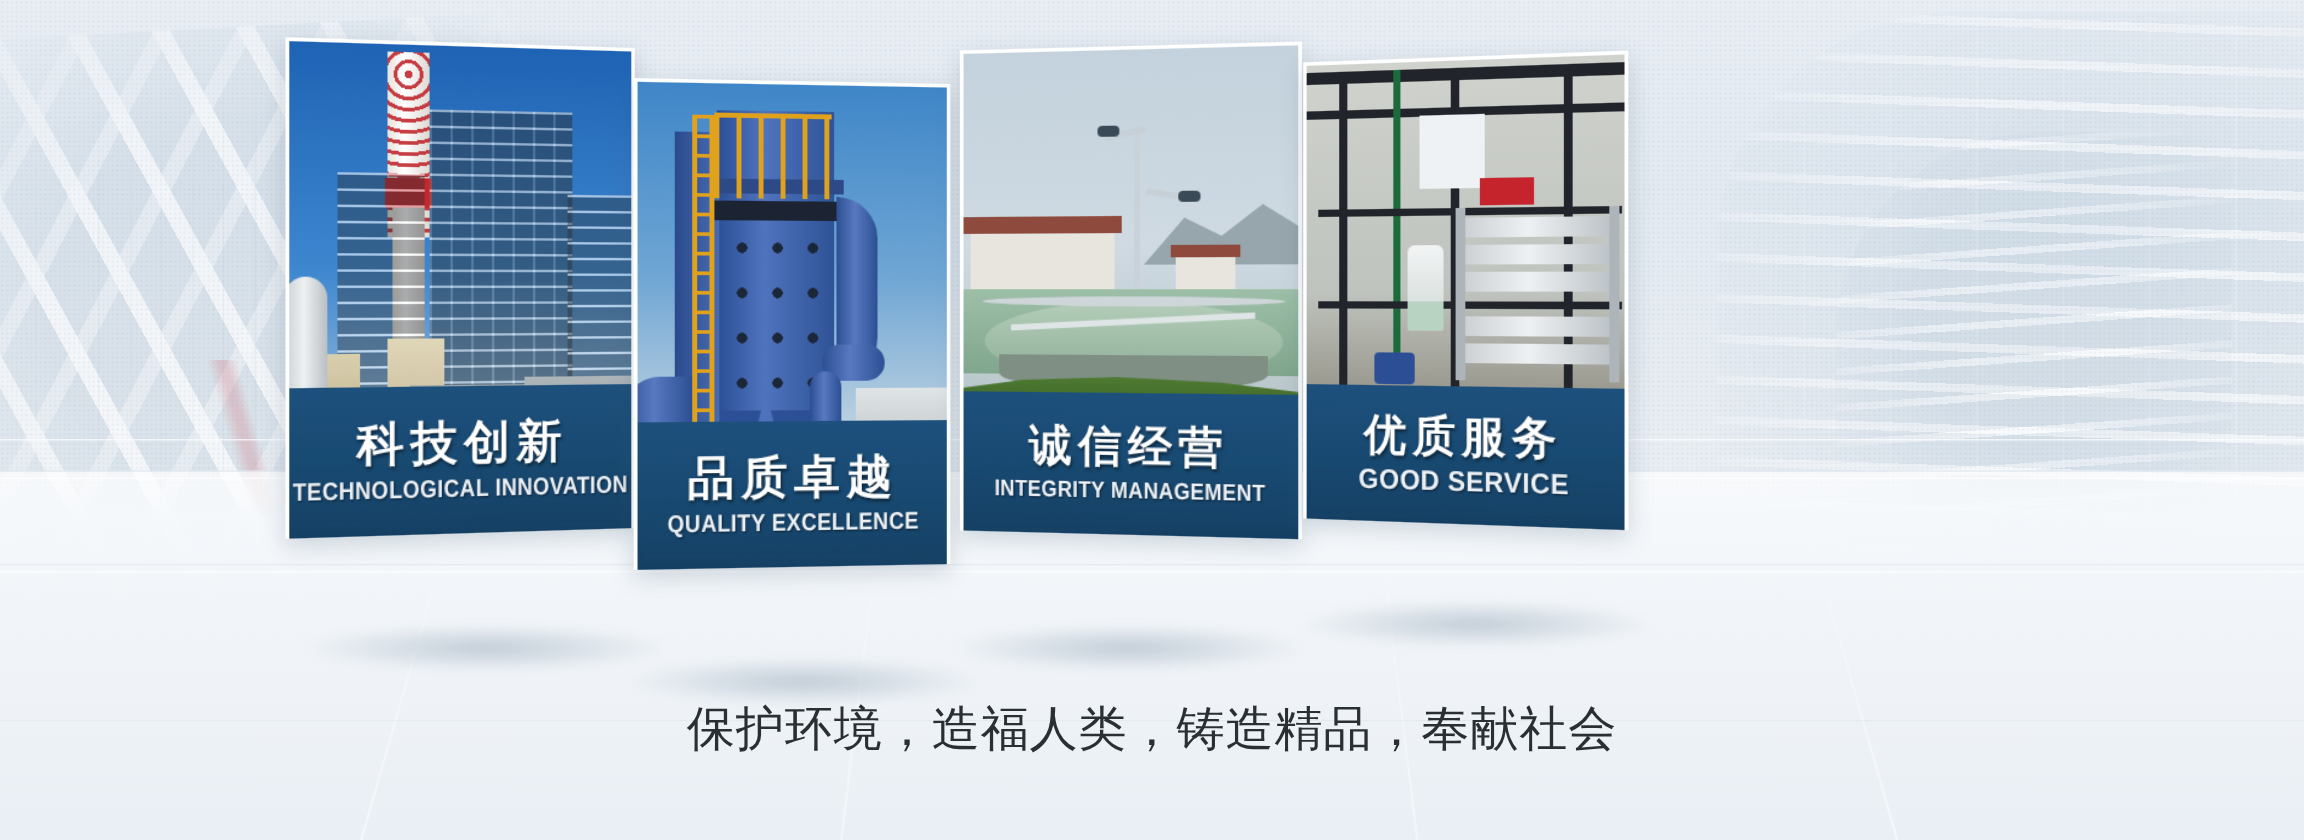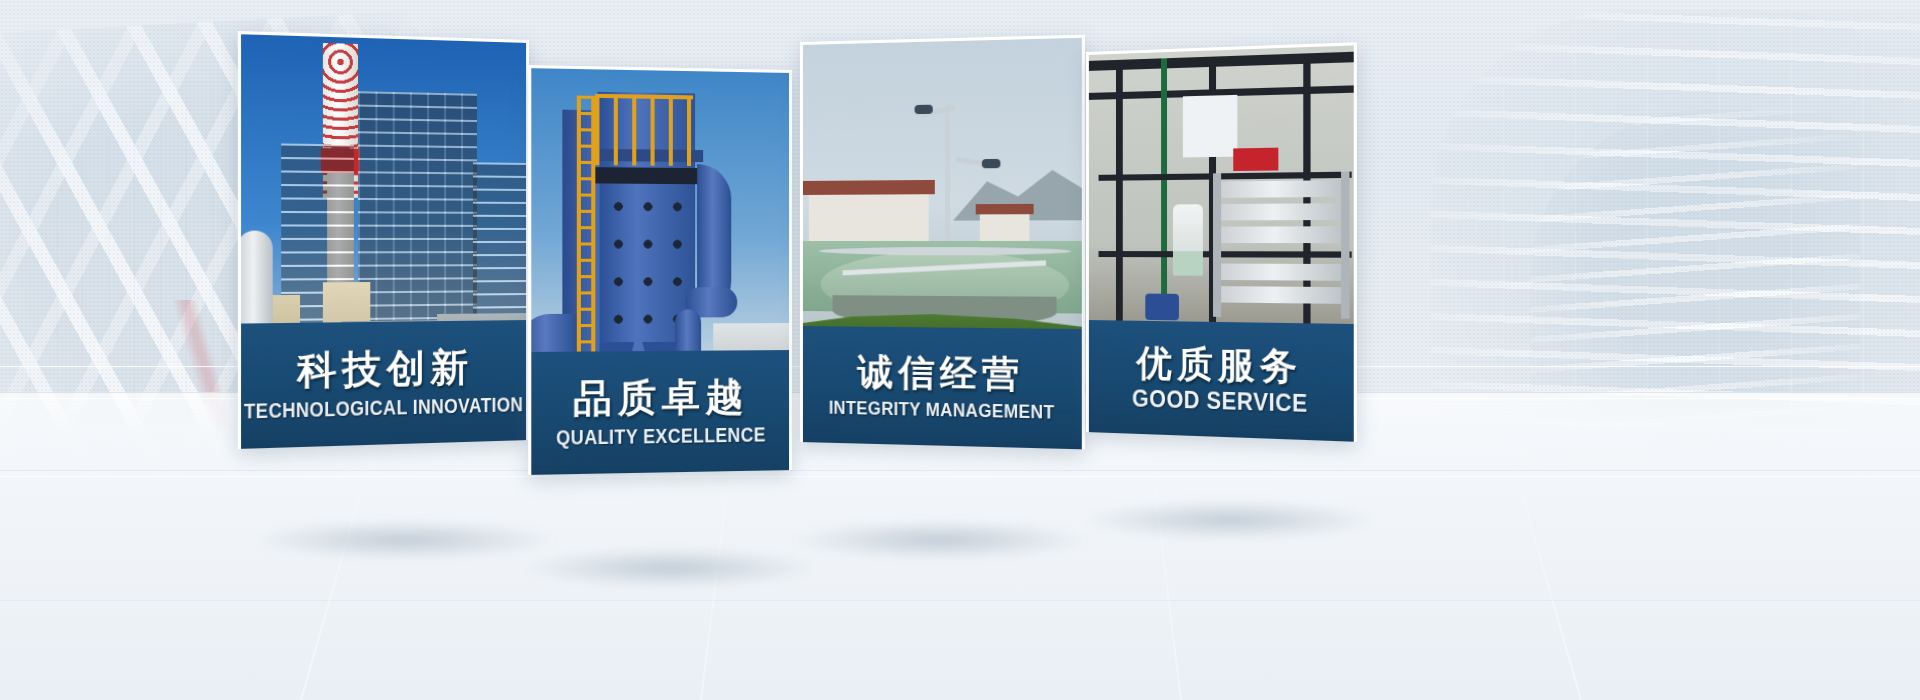--- a/index.html
+++ b/index.html
@@ -348,14 +348,15 @@
       </div>
       <div class="band" style="height:112px;">
         <div class="cn" style="font-size:36px;margin-bottom:6px;">优质服务</div>
         <div class="en" style="font-size:23px;letter-spacing:.02em;transform:scaleX(.95);">GOOD SERVICE</div>
       </div>
     </div>
   </div>
   <div class="refl" style="left:1092px;top:432px;width:258px;height:70px;
               transform:perspective(1500px) rotateY(-16deg) scaleY(-1);transform-origin:left top;opacity:.30;"></div>
 
+  <div class="tagline" style="top:580px;font-size:40px;letter-spacing:.02em;">保护环境，造福人类，铸造精品，奉献社会</div>
 
 </div>
 
 </body></html>

